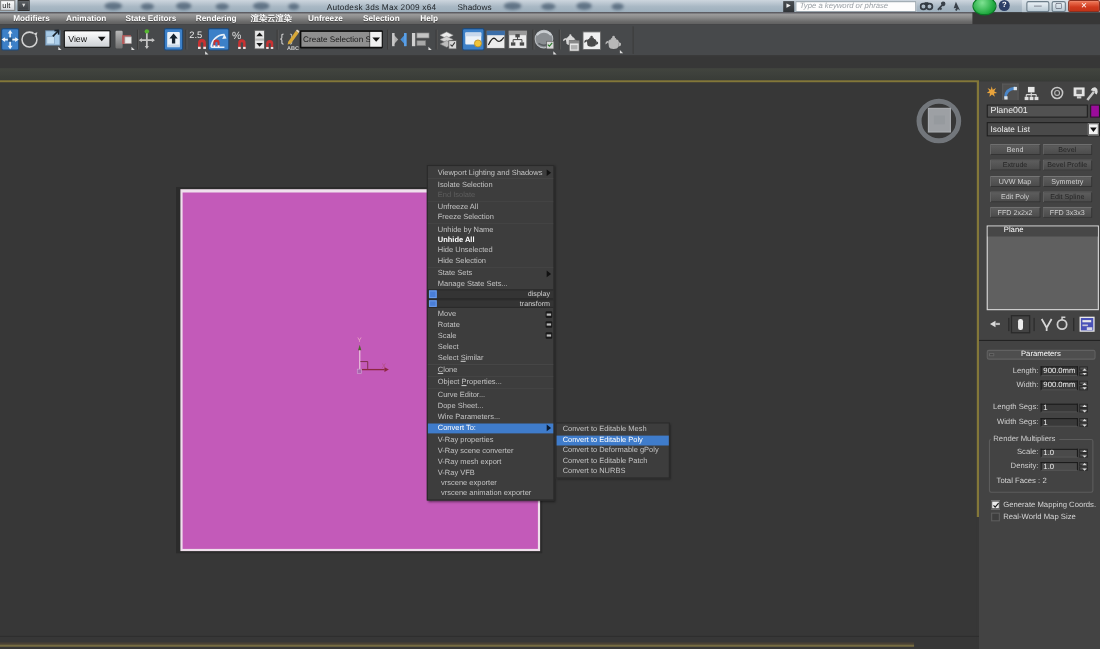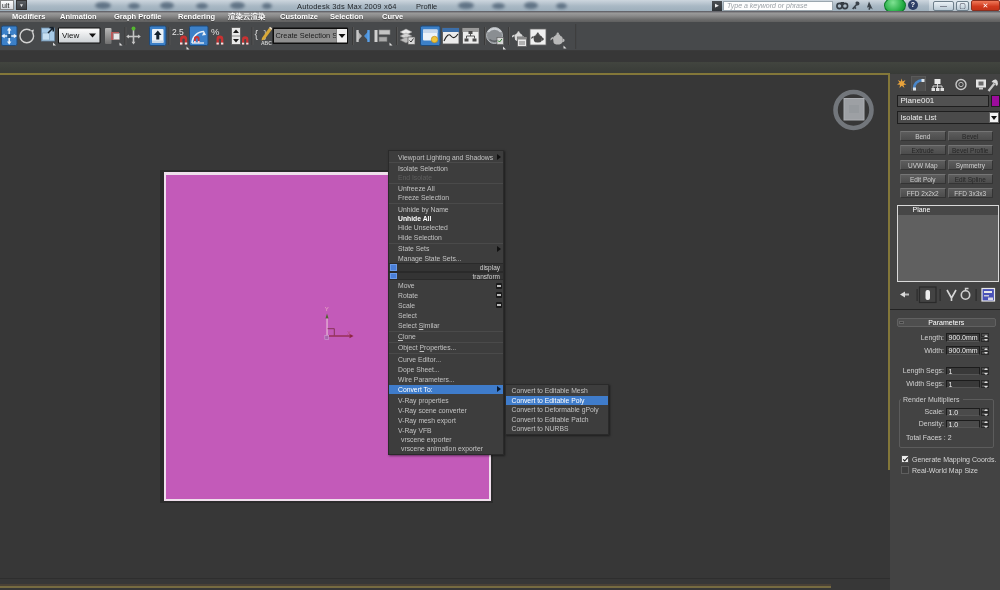--- a/index.html
+++ b/index.html
@@ -14,21 +14,21 @@
 #wsbtn{left:0;top:0;width:14px;height:10px;background:linear-gradient(#fcfcfc,#d8dade);border:1px solid #888;font-size:7px;color:#222;line-height:9px;padding-left:1px;}
 #wsarr{left:16px;top:0px;width:11px;height:10px;background:linear-gradient(#5a5e62,#3c4044);border:1px solid #333;color:#ddd;font-size:5px;text-align:center;line-height:9px;}
 #playbtn{left:712px;top:0.5px;width:10px;height:10px;background:linear-gradient(#4a4e52,#303438);color:#eee;font-size:5px;text-align:center;line-height:9px;}
 #searchbox{left:723px;top:0.5px;width:110px;height:10px;background:#fdfdfd;border:1px solid #9aa6ae;color:#9aa0a6;font-style:italic;font-size:7px;line-height:8px;padding-left:3px;}
 #greenc{left:884px;top:-3px;width:22px;height:17px;border-radius:50%;background:radial-gradient(circle at 40% 30%,#7fe293,#22ab41 65%,#0f8c2d);border:1px solid #0b7a26;}
 #helpc{left:908px;top:0px;width:10px;height:10px;border-radius:50%;background:#2d3f66;color:#fff;font-size:7px;text-align:center;line-height:10px;font-weight:bold;}
 #wbtns{left:929px;top:0;width:71px;height:11px;background:linear-gradient(#dfe7ed,#b4c2cc);}
 .wb{top:0.5px;width:21px;height:10px;border-radius:2px;border:1px solid #6d7e8a;background:linear-gradient(#eaf1f6,#b9c9d4);text-align:center;line-height:8px;font-size:7px;color:#334;}
 #closeb{left:971px;top:0px;width:29px;height:11px;border-radius:2px;border:1px solid #8c2f1e;background:linear-gradient(#f07a5a,#d03a1e 60%,#c23318);color:#fff;text-align:center;line-height:10px;font-size:7px;}
 
-#menubar{left:0;top:11px;width:1000px;height:11px;background:linear-gradient(#55555d,#9a9a9a 20%,#8a8a8a 45%,#6a6a6a 80%,#606060);}
+#menubar{left:0;top:11px;width:884px;height:11px;background:linear-gradient(#55555d,#9a9a9a 20%,#8a8a8a 45%,#6a6a6a 80%,#606060);}
 #menubar span{position:absolute;top:1px;font-size:7.5px;font-weight:bold;color:#fff;text-shadow:0 1px 1px rgba(0,0,0,.45);}
 
 #toolbar{left:0;top:22px;width:1000px;height:29px;background:#47494b;border-bottom:1px solid #3a3a3a;}
 
 #ribtabs{left:0;top:51px;width:1000px;height:11px;background:#464646;border-bottom:1px solid #3c3c3c;}
 #ribtabs span{position:absolute;top:2px;font-size:7.5px;color:#bdbdbd;}
 #ribstrip{left:0;top:62px;width:1000px;height:12px;background:linear-gradient(#42453f,#383b37);}
 #vpytop{left:0;top:73px;width:890px;height:2px;background:#837739;}
 #vpyright{left:888px;top:74px;width:2px;height:396px;background:#837739;}
 #vpybottom{left:0;top:585.5px;width:831px;height:2.5px;background:#766b41;}
@@ -78,46 +78,46 @@
     <div class="abs blob" style="left:230px;top:2px;width:15px;height:7px;"></div>
     <div class="abs blob" style="left:262px;top:3px;width:10px;height:6px;"></div>
     <div class="abs blob" style="left:458px;top:2px;width:16px;height:7px;"></div>
     <div class="abs blob" style="left:492px;top:3px;width:13px;height:6px;"></div>
     <div class="abs blob" style="left:524px;top:2px;width:14px;height:7px;"></div>
     <div class="abs blob" style="left:556px;top:3px;width:11px;height:6px;"></div>
   </div>
   <div id="wsbtn" class="abs">ult <span style="font-size:5px;">▾</span></div>
   <div id="wsarr" class="abs">▼</div>
   <div id="ttext" class="abs">Autodesk 3ds Max  2009 x64</div>
-  <div id="untitled" class="abs">Profile</div>
+  <div id="untitled" class="abs">Shadows</div>
   <div id="playbtn" class="abs">▶</div>
   <div id="searchbox" class="abs">Type a keyword or phrase</div>
   <svg class="abs" style="left:836px;top:0px;" width="50" height="11" viewBox="0 0 50 11">
     <circle cx="3.5" cy="6" r="2.6" fill="none" stroke="#343c44" stroke-width="1.6"></circle>
     <circle cx="9" cy="6" r="2.6" fill="none" stroke="#343c44" stroke-width="1.6"></circle>
     <rect x="4.5" y="2" width="3.5" height="2.5" fill="#343c44"></rect>
     <path d="M20.5 1.5 Q23.5 1 23.5 3.5 Q23.5 6 20.8 5.5 L19.5 7 L20.5 8 L19.3 9.3 L18.3 8.3 L17.5 9.5 L16 8.5 L19.8 4.3 Q18.8 2.2 20.5 1.5Z" fill="#3a424a"></path>
     <path d="M33 1.5 L36.8 9.5 L34.8 8.1 L33.6 10 L32.2 9.2 L33.3 7.2 L31 7.6Z" fill="#3a424a"></path>
   </svg>
   <div id="greenc" class="abs"></div>
   <div id="helpc" class="abs">?</div>
   <div id="wbtns" class="abs"></div>
   <div class="wb abs" style="left:933px;">—</div>
   <div class="wb abs" style="left:956px;width:13px;">▢</div>
   <div id="closeb" class="abs">✕</div>
 
   <div id="menubar" class="abs">
     <span style="left:12px;">Modifiers</span>
     <span style="left:60px;">Animation</span>
-    <span style="left:114px;">Graph Profile</span>
+    <span style="left:114px;">State Editors</span>
     <span style="left:178px;text-align:center;">Rendering</span>
     <span style="left:228px;">渲染云渲染</span>
-    <span style="left:280px;">Customize</span>
+    <span style="left:280px;">Unfreeze</span>
     <span style="left:330px;">Selection</span>
-    <span style="left:382px;">Curve</span>
+    <span style="left:382px;">Help</span>
   </div>
 
   <div id="toolbar" class="abs"></div>
   <svg class="abs" style="left:0;top:22px;" width="600" height="29" viewBox="0 0 600 29">
 
     <rect x="1.5" y="4" width="15.5" height="19.5" rx="1.5" fill="#3c80c8" stroke="#1e4a7a" stroke-width="1"></rect>
     <g stroke="#eef4fa" stroke-width="1.5" fill="#eef4fa">
       <path d="M9.2 7 L9.2 21" fill="none"></path>
         <path d="M2.8 14 L15.6 14" fill="none"></path>
       <path d="M9.2 5.2 L7 8.4 L11.4 8.4Z" stroke="none"></path>

